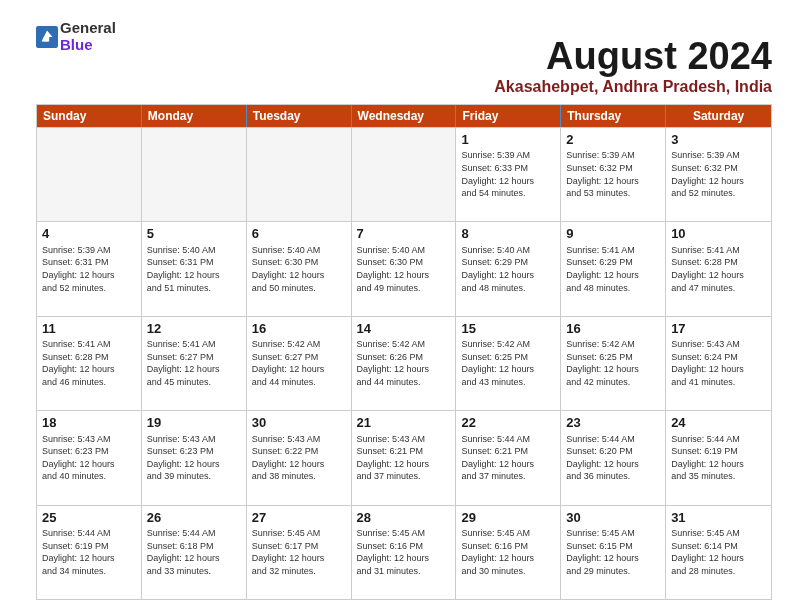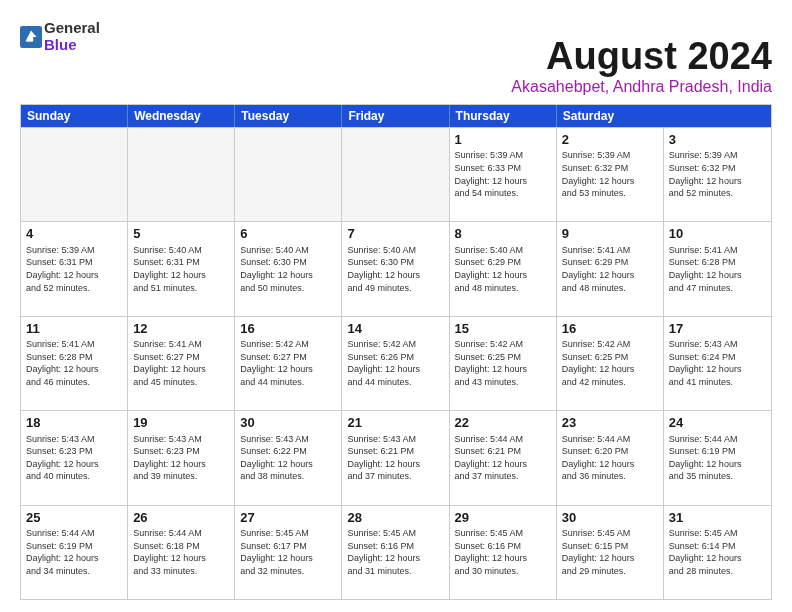--- a/index.html
+++ b/index.html
@@ -6,21 +6,21 @@
     body {
       width: 792px;
       height: 612px;
       font-family: Arial, sans-serif;
       background: #fff;
       overflow: hidden;
     }
     .page {
       width: 792px;
       height: 612px;
-      padding: 16px 20px 12px 20px;
+      padding: 16px 20px 12px 36px;
       display: flex;
       flex-direction: column;
     }
     .header {
       display: flex;
       align-items: flex-start;
       justify-content: space-between;
       margin-bottom: 8px;
     }
     .logo {
@@ -38,42 +38,43 @@
       margin-top: 20px;
     }
     .main-title {
       font-size: 38px;
       font-weight: bold;
       color: #1a1a1a;
       line-height: 1.1;
     }
     .subtitle {
       font-size: 16px;
-      color: #a21caf;
+      color: #7f1d1d;
+      font-weight: bold;
     }
     .calendar {
       flex: 1;
       display: flex;
       flex-direction: column;
       border: 1px solid #ccc;
     }
     .cal-header {
       display: grid;
       grid-template-columns: repeat(7, 1fr);
-      background: #1d4ed8;
+      background: #c2410c;
     }
     .cal-header-cell {
       color: white;
       font-size: 12px;
       font-weight: bold;
       padding: 4px 6px;
       text-align: left;
       border-right: 1px solid #5588c8;
     }
-    .cal-header-cell:last-child { border-right: none; }
+    .cal-header-cell:last-child { border-right: none; text-align: center; }
     .cal-body {
       flex: 1;
       display: flex;
       flex-direction: column;
     }
     .cal-row {
       display: grid;
       grid-template-columns: repeat(7, 1fr);
       flex: 1;
       border-top: 1px solid #ccc;
@@ -120,22 +121,23 @@
     </div>
     <div class="title-block">
       <div class="main-title">August 2024</div>
       <div class="subtitle">Akasahebpet, Andhra Pradesh, India</div>
     </div>
   </div>
 
   <div class="calendar">
     <div class="cal-header" id="cal-header">
         <div class="cal-header-cell">Sunday</div>
+        <div class="cal-header-cell">Monday</div>
+        <div class="cal-header-cell">Tuesday</div>
         <div class="cal-header-cell">Wednesday</div>
-        <div class="cal-header-cell">Tuesday</div>
         <div class="cal-header-cell">Friday</div>
         <div class="cal-header-cell">Thursday</div>
         <div class="cal-header-cell">Saturday</div>
       </div>
     <div class="cal-body" id="cal-body">
         <div class="cal-row">
           <div class="cal-cell empty"></div>
           <div class="cal-cell empty"></div>
           <div class="cal-cell empty"></div>
           <div class="cal-cell empty"></div>

